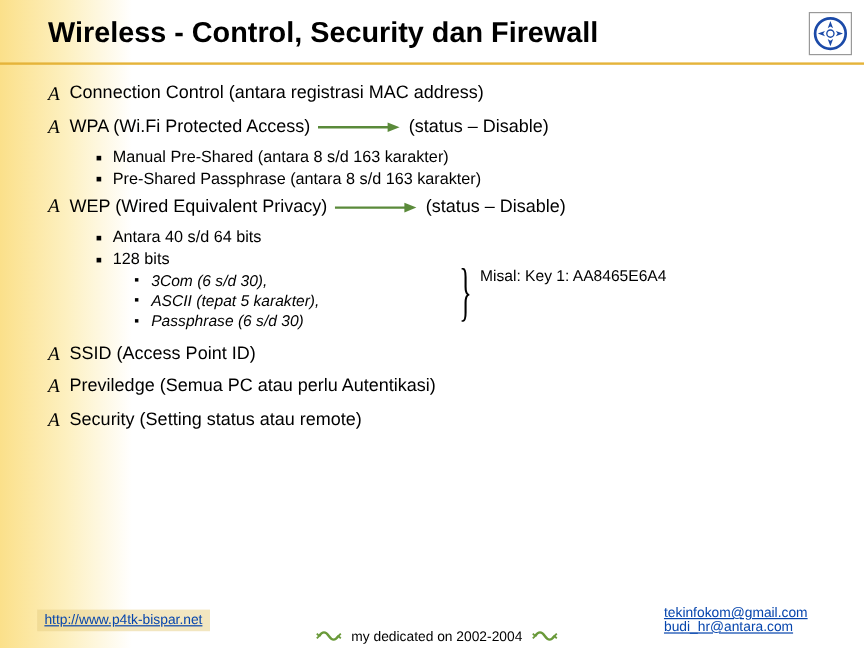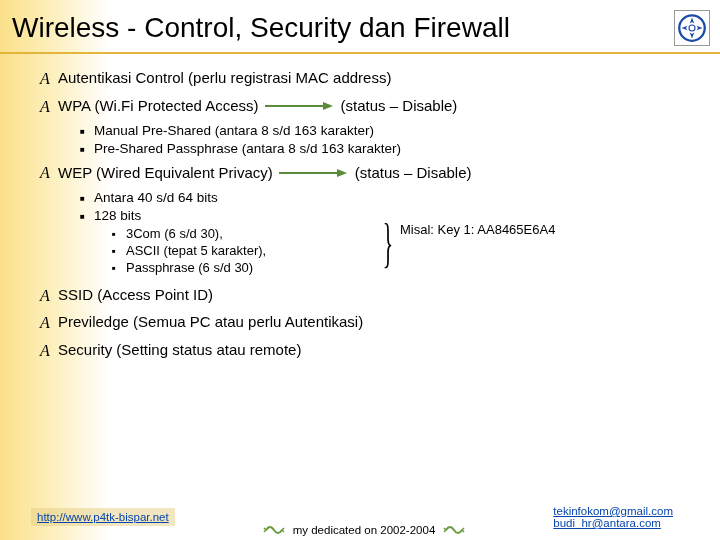--- a/index.html
+++ b/index.html
@@ -10,41 +10,41 @@
     position: relative;
     overflow: hidden;
   }
   .bg-grad {
     position: absolute; left: 0; top: 0; bottom: 0; width: 110px;
     background: linear-gradient(to right, #fbe08a 0%, #fdf0c0 50%, #ffffff 100%);
     z-index: 0;
   }
   .title {
     position: relative; z-index: 1;
-    font-size: 28px; font-weight: normal;
-    padding: 10px 10px 6px 12px;
+    font-size: 24px; font-weight: bold;
+    padding: 10px 10px 6px 40px;
     border-bottom: 2px solid #e5b43a;
     display: flex; align-items: center; justify-content: space-between;
   }
   .logo {
     width: 36px; height: 36px; border: 1px solid #999;
     display: flex; align-items: center; justify-content: center;
     background: #fff;
   }
   .logo svg { width: 30px; height: 30px; }
   .content {
     position: relative; z-index: 1;
     padding: 8px 20px 0 40px;
     font-size: 15px;
   }
   .l1 { display: flex; align-items: flex-start; margin: 6px 0; line-height: 1.35; }
   .bul1 { width: 18px; flex: 0 0 18px; font-family: "Times New Roman", serif; font-style: italic; font-size: 16px; }
   .l2 { display: flex; align-items: flex-start; margin: 3px 0 3px 40px; font-size: 13.5px; }
   .bul2 { width: 14px; flex: 0 0 14px; font-size: 8px; padding-top: 4px; }
-  .l3 { display: flex; align-items: flex-start; margin: 2px 0 2px 72px; font-size: 13px; }
+  .l3 { display: flex; align-items: flex-start; margin: 2px 0 2px 72px; font-size: 13px; font-style: italic; }
   .bul3 { width: 14px; flex: 0 0 14px; font-size: 6px; padding-top: 5px; }
   .arrow {
     display: inline-block; vertical-align: middle;
     margin: 0 6px;
   }
   .arrow svg { display: block; }
   .wep-row { position: relative; }
   .side-box {
     position: absolute; left: 360px; top: -6px;
     font-size: 13px; line-height: 1.5;
@@ -86,21 +86,21 @@
       <path d="M20 6 L23 14 L20 12 L17 14 Z M20 34 L23 26 L20 28 L17 26 Z M6 20 L14 17 L12 20 L14 23 Z M34 20 L26 17 L28 20 L26 23 Z" fill="#1b4aa8"></path>
       <circle cx="20" cy="20" r="4" fill="#fff" stroke="#1b4aa8" stroke-width="1.5"></circle>
     </svg>
   </span>
 </div>
 
 <div class="content">
 
   <div class="l1">
     <span class="bul1">A</span>
-    <span>Autentikasi Control (perlu registrasi MAC address)</span>
+    <span>Connection Control (antara registrasi MAC address)</span>
   </div>
 
   <div class="l1 flex-line">
     <span class="bul1">A</span>
     <span>WPA (Wi.Fi Protected Access)</span>
     <span class="arrow">
       <svg width="70" height="12">
           <line x1="0" y1="6" x2="60" y2="6" stroke="#5a8a3a" stroke-width="2"></line>
           <path d="M58 2 L68 6 L58 10 Z" fill="#5a8a3a"></path>
         </svg>

